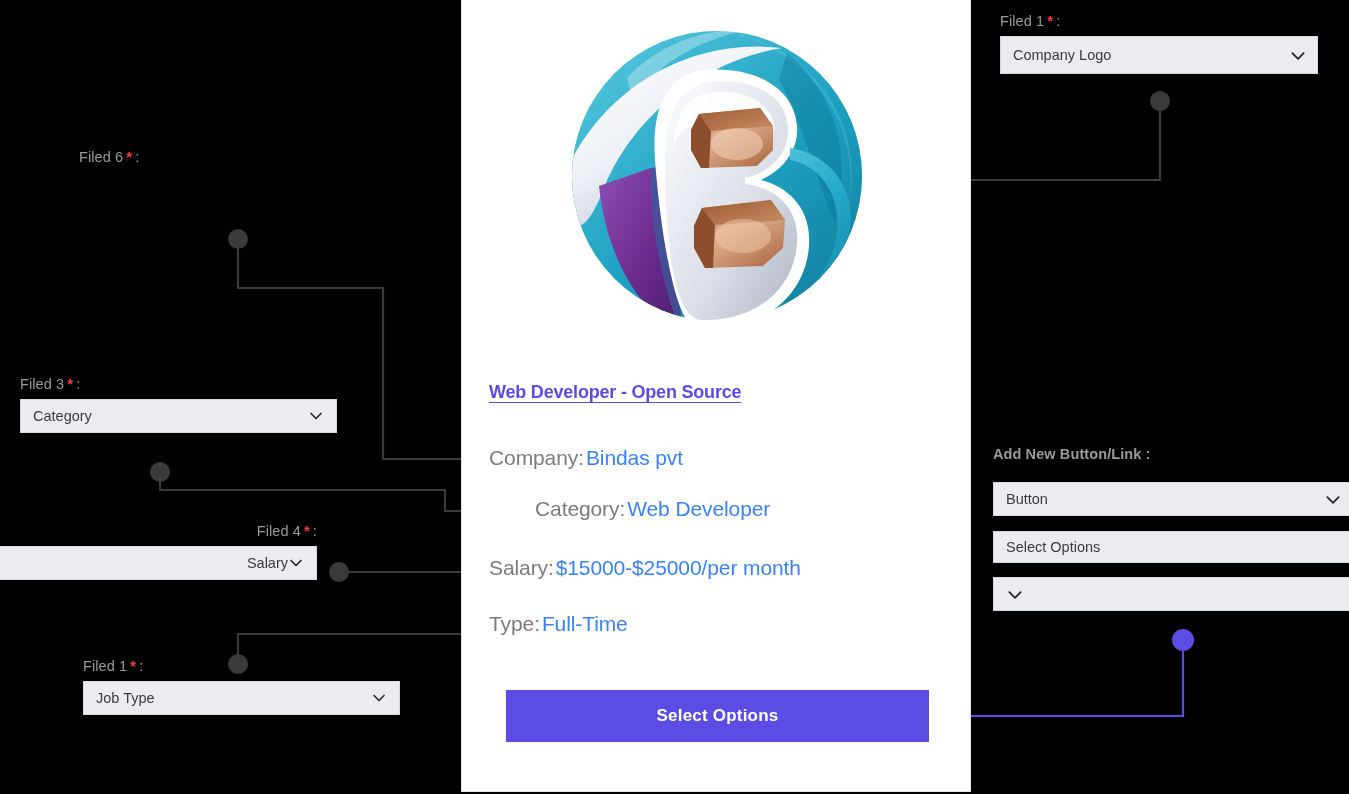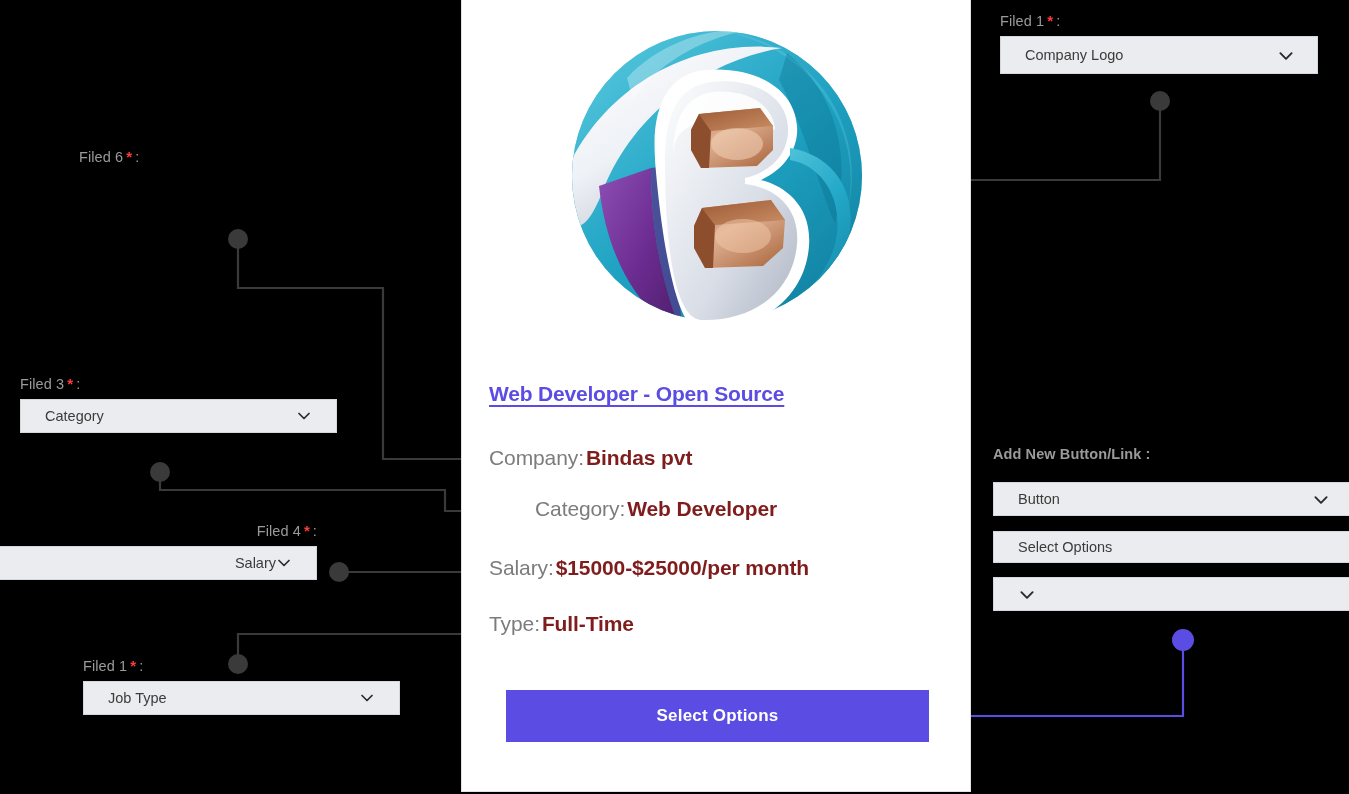--- a/index.html
+++ b/index.html
@@ -39,21 +39,21 @@
     font-weight: 700;
     padding: 0 3px;
   }
   .select-box {
     box-sizing: border-box;
     background: #eaecef;
     border: 1px solid #d4d7dc;
     height: 34px;
     display: flex;
     align-items: center;
-    padding: 0 24px;
+    padding: 0 12px;
     font-size: 14.5px;
     color: #3b3b3b;
     position: relative;
   }
   .select-box .sel-text { flex: 1 1 auto; white-space: nowrap; overflow: hidden; }
   .chev {
     width: 16px; height: 16px;
     flex: 0 0 auto;
     display: block;
   }
@@ -79,40 +79,40 @@
     display: flex;
     align-items: center;
     justify-content: center;
   }
   #logo-wrap svg { display: block; }
 
   #card-title {
     position: absolute;
     left: 27px;
     top: 382px;
-    font-size: 21px;
+    font-size: 18px;
     font-weight: 700;
     color: #5b4ce3;
     text-decoration: underline;
     text-underline-offset: 4px;
     letter-spacing: -.2px;
     white-space: nowrap;
     cursor: pointer;
   }
   .meta-row {
     position: absolute;
     left: 27px;
     font-size: 21px;
     color: #7c7c7c;
     white-space: nowrap;
     letter-spacing: -.1px;
   }
   .meta-row b {
-    color: #7f1d1d;
-    font-weight: 700;
+    color: #3b82f6;
+    font-weight: 400;
     margin-left: 2px;
   }
   #meta-company  { top: 446px; }
   #meta-category { top: 497px; margin-left: 46px; }
   #meta-salary   { top: 556px; }
   #meta-type     { top: 612px; }
 
   #select-options-btn {
     position: absolute;
     left: 44px;

